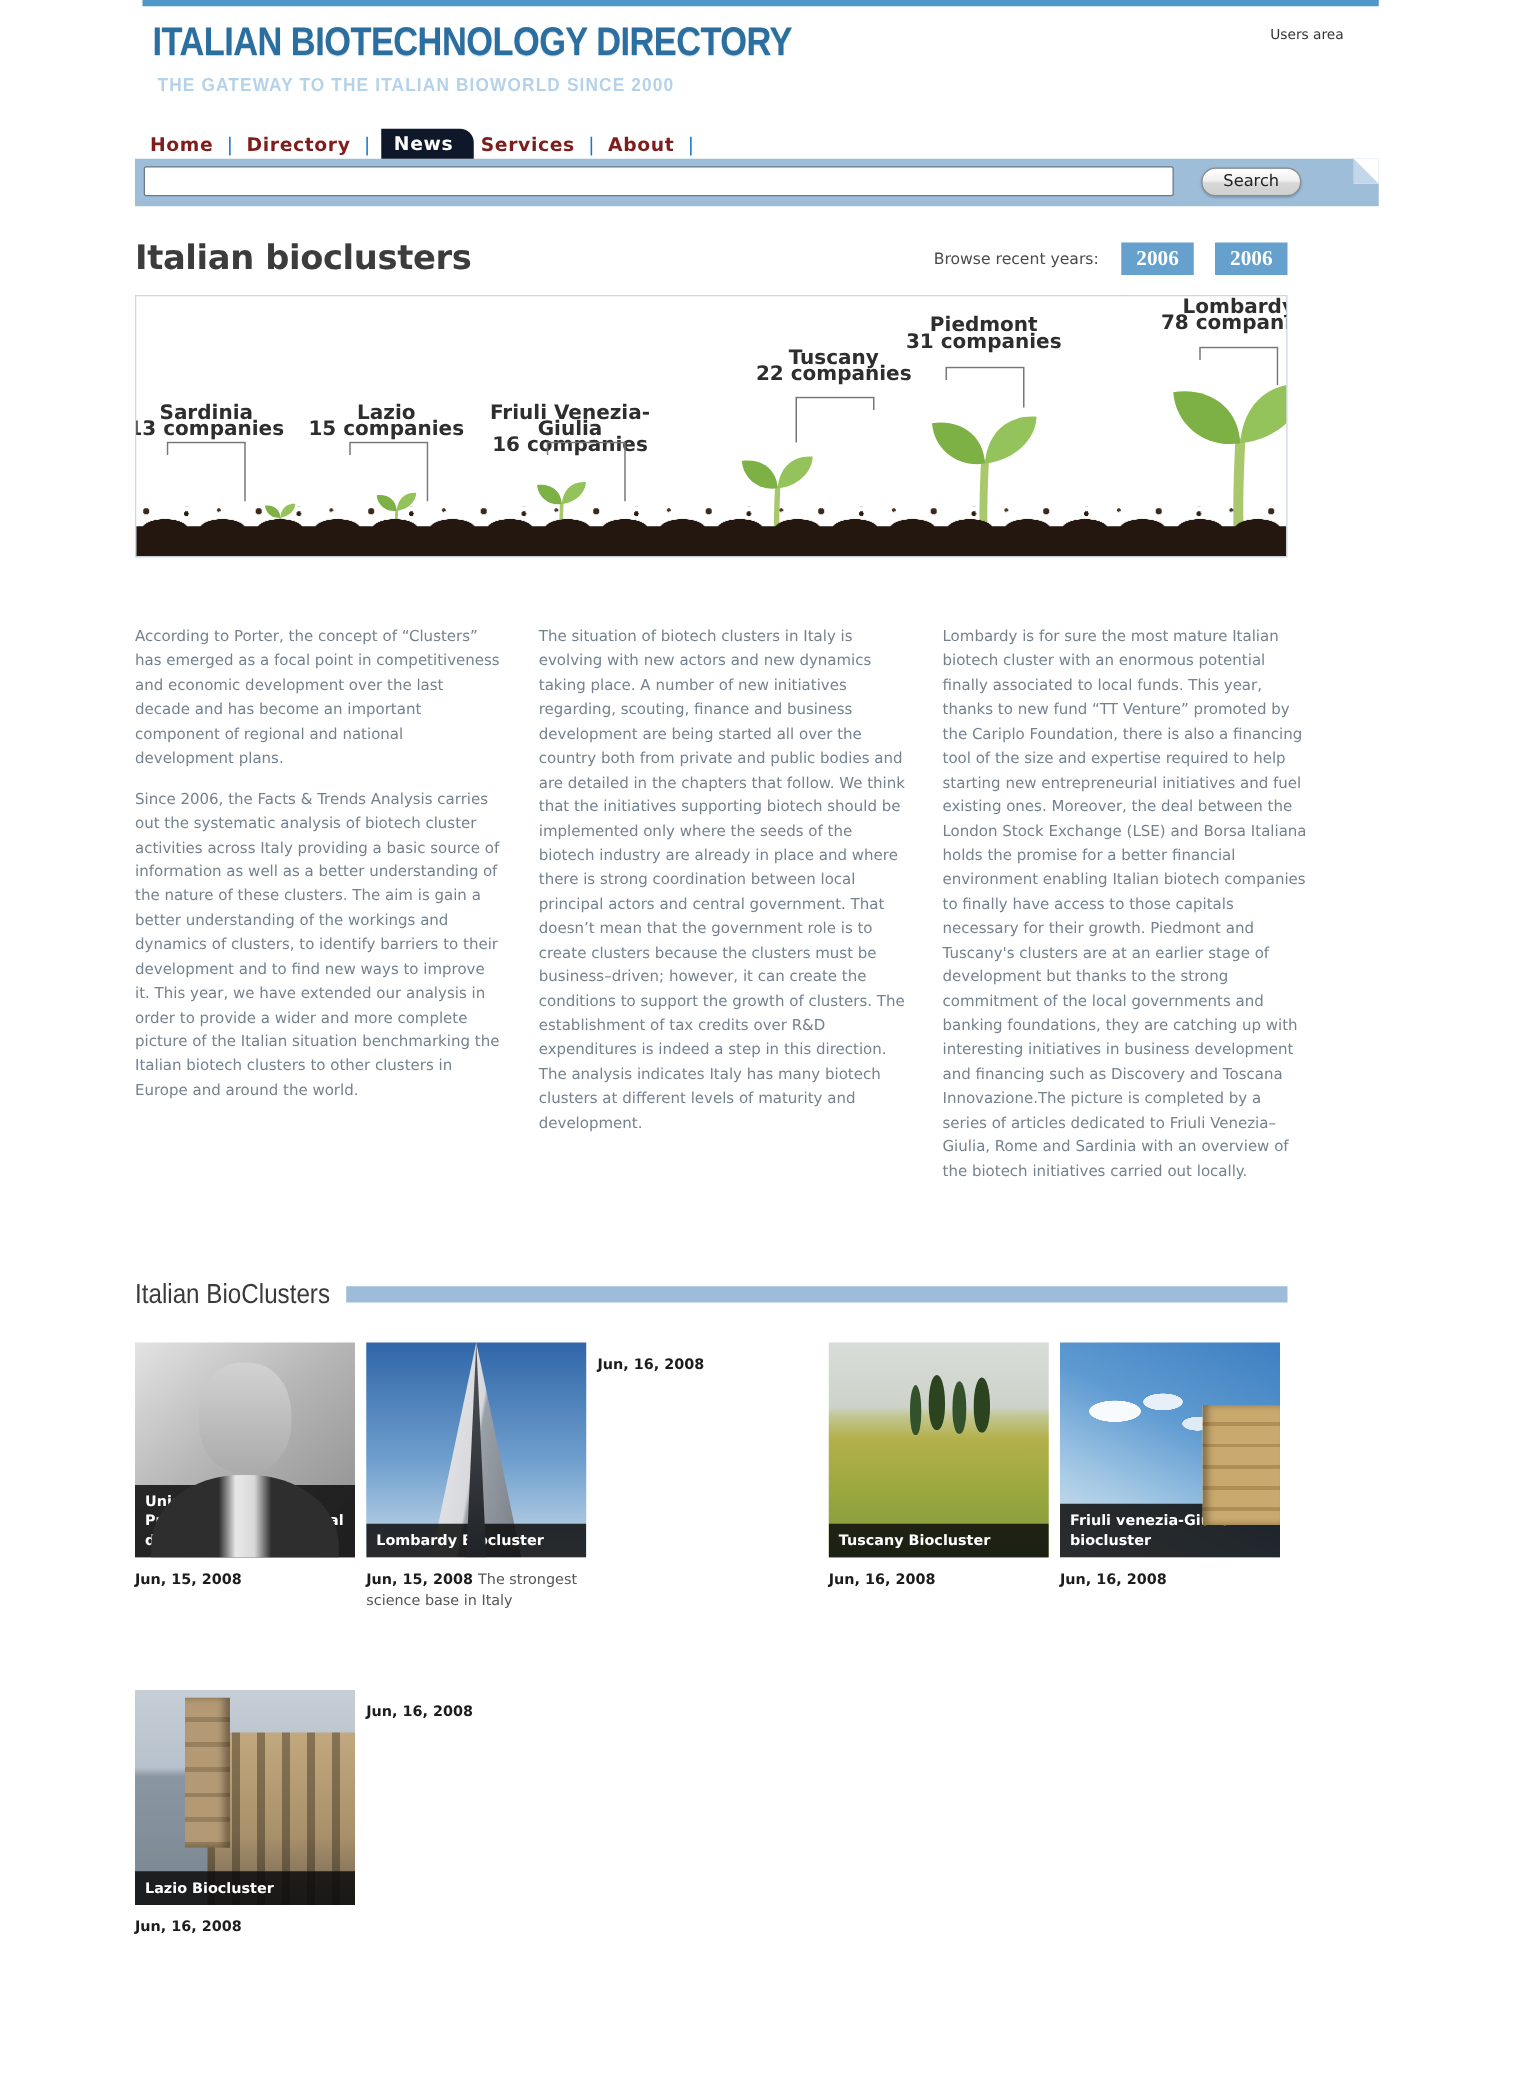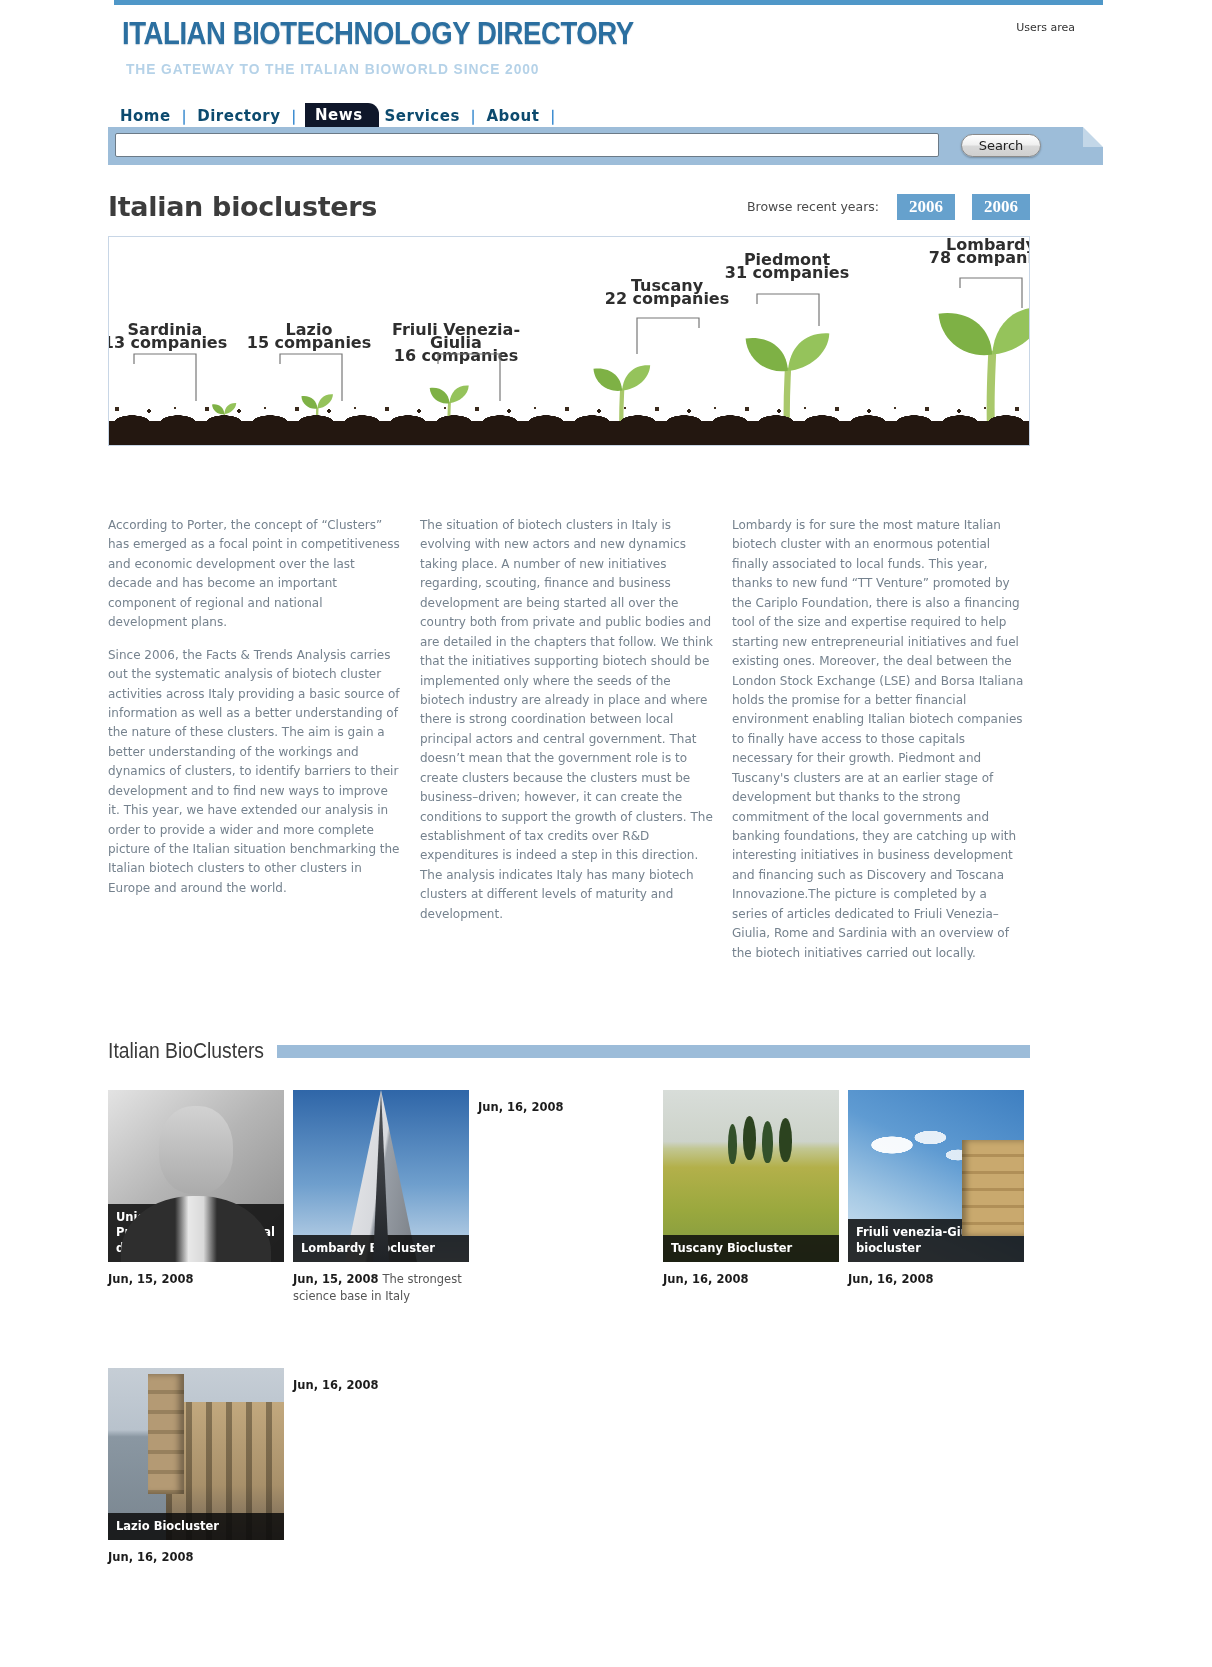--- a/index.html
+++ b/index.html
@@ -13,21 +13,21 @@
   .header { position:relative; padding-top:10px; height:88px; }
   .site-title { font-family:"Liberation Sans",sans-serif; font-size:32px; font-weight:bold; color:#2b6fa0;
                 letter-spacing:-0.5px; transform:scaleX(.86); transform-origin:left; margin-left:14px;
                 text-shadow:0 1px 1px rgba(40,80,110,.25); white-space:nowrap; }
   .site-tagline { font-family:"Liberation Sans",sans-serif; font-size:15px; font-weight:bold; color:#b5d2e8;
                 letter-spacing:1px; transform:scaleX(.92); transform-origin:left; margin:8px 0 0 18px; white-space:nowrap; }
   .users-area { position:absolute; top:16px; right:28px; font-size:11px; color:#333; text-decoration:none; }
 
   
   .mainnav { margin-left:6px; font-size:15px; font-weight:bold; color:#1a78c8; height:24px; display:flex; align-items:flex-end; }
-  .mainnav .nav-item { color:#0c4a6e; text-decoration:none; padding:2px 6px; letter-spacing:.5px; }
+  .mainnav .nav-item { color:#7f1d1d; text-decoration:none; padding:2px 6px; letter-spacing:.5px; }
   .mainnav .sep { color:#1a78c8; padding:2px 1px; font-weight:normal; }
   .mainnav .nav-item.active { background:#0f172a; color:#fff; border-radius:0 11px 0 0; padding:3px 16px 3px 10px; margin-left:4px; }
 
   
   .bluebox { background:#9dbdd9; }
   .subnav { display:flex; gap:15px; padding:4px 8px 3px 8px; background:#94b7d6; }
   .subnav a { color:#fff; font-size:13px; font-weight:bold; text-decoration:none; letter-spacing:.2px; }
   .search-row { position:relative; padding:6px 0 8px 7px; display:flex; align-items:center; }
   .search-row::after { content:""; position:absolute; top:0; right:0; width:0; height:0;
                        border-top:20px solid #fff; border-left:20px solid #c3d7e8; }
@@ -54,21 +54,21 @@
   .soil::before { content:""; position:absolute; top:-9px; left:0; right:0; height:10px;
       background-image:radial-gradient(ellipse 26px 11px at 23px 11px,#231710 69%,rgba(0,0,0,0) 71%);
       background-size:46px 11px; background-repeat:repeat-x; }
   .soil::after { content:""; position:absolute; top:-16px; left:0; right:0; height:8px;
       background-image:radial-gradient(circle 2.5px at 8px 4px,#3a2a1c 95%,rgba(0,0,0,0) 100%),
                        radial-gradient(circle 2px at 40px 6px,#2c1f14 95%,rgba(0,0,0,0) 100%),
                        radial-gradient(circle 1.5px at 66px 3px,#44311f 95%,rgba(0,0,0,0) 100%);
       background-size:90px 8px; background-repeat:repeat-x; }
 
   
-  .cols { display:flex; gap:18px; margin-top:70px; width:940px; }
+  .cols { display:flex; gap:18px; margin-top:54px; width:940px;justify-content:space-between; }
   .col { width:294px; font-size:12px; line-height:1.62; color:#75828e; }
   .col p { margin:0 0 13px 0; }
 
   
   .section-head { display:flex; align-items:center; margin-top:62px; width:922px; }
   .section-title { font-family:"Liberation Sans",sans-serif; font-size:22px; font-weight:normal; color:#3a3a3a;
                    transform:scaleX(.88); transform-origin:left; white-space:nowrap; }
   .section-bar { flex:1; height:13px; background:#9cbcd9; margin-left:-8px; }
 
   

